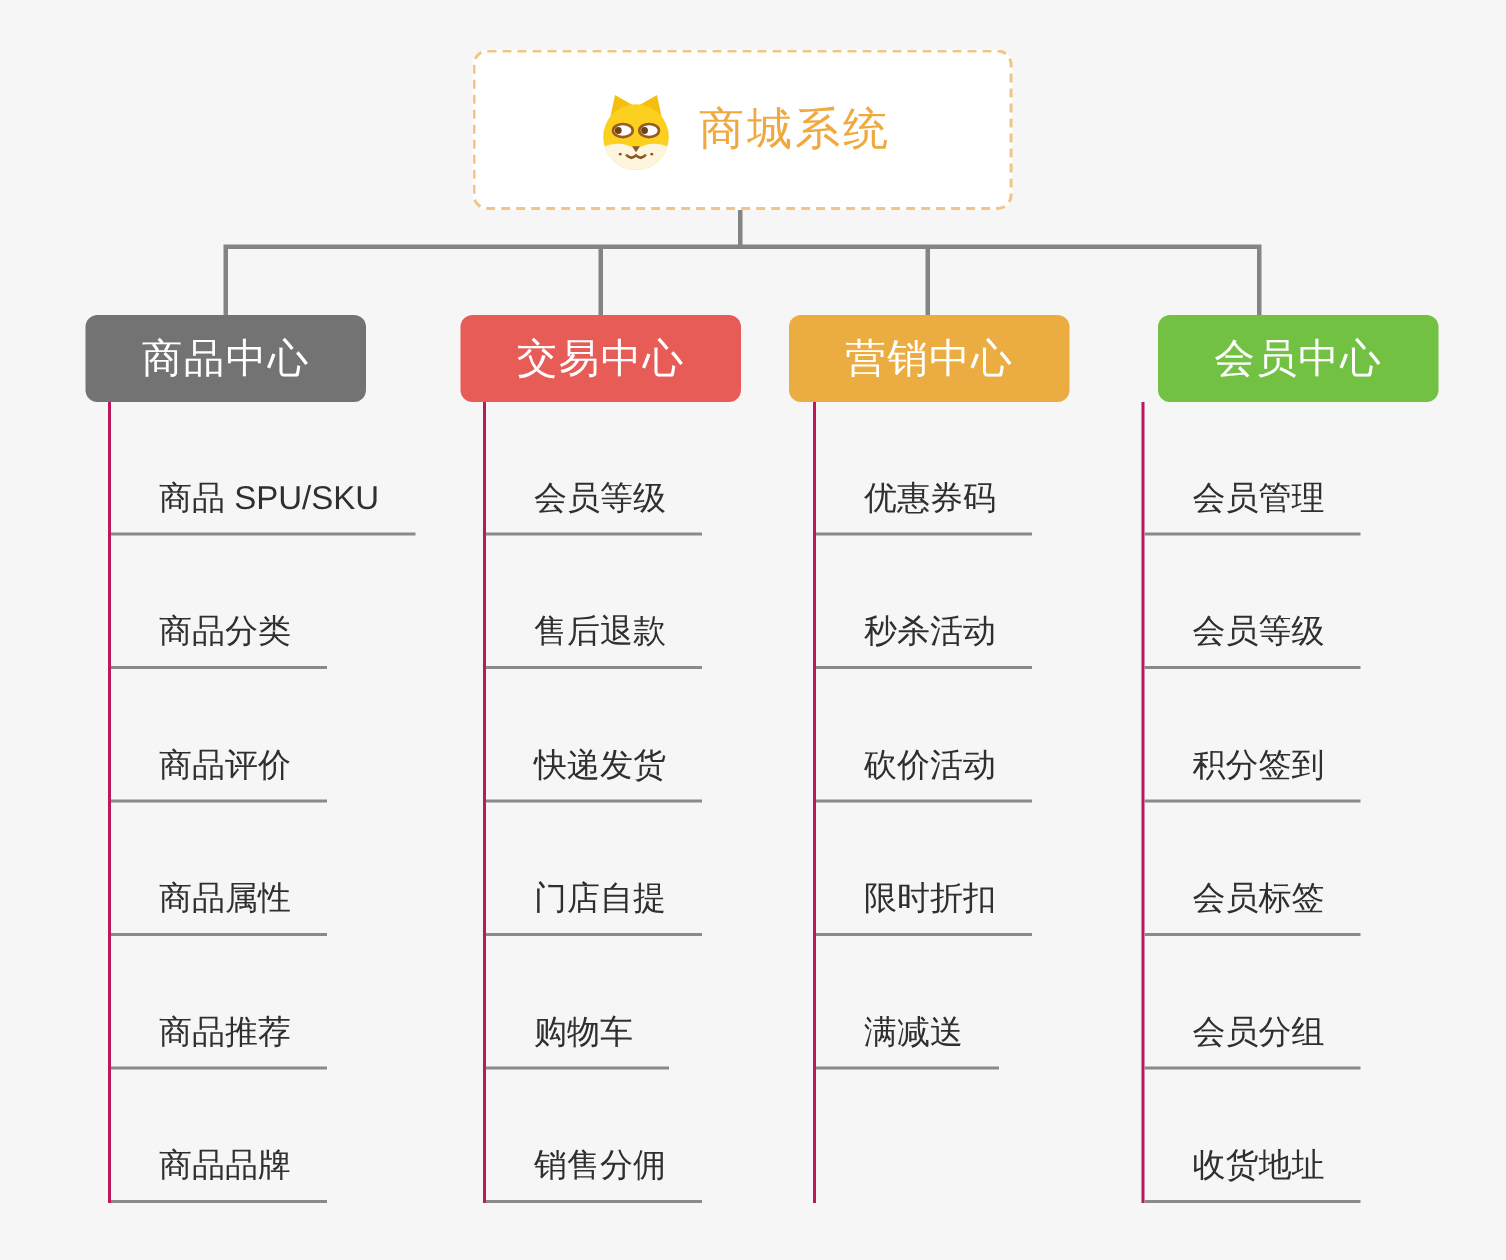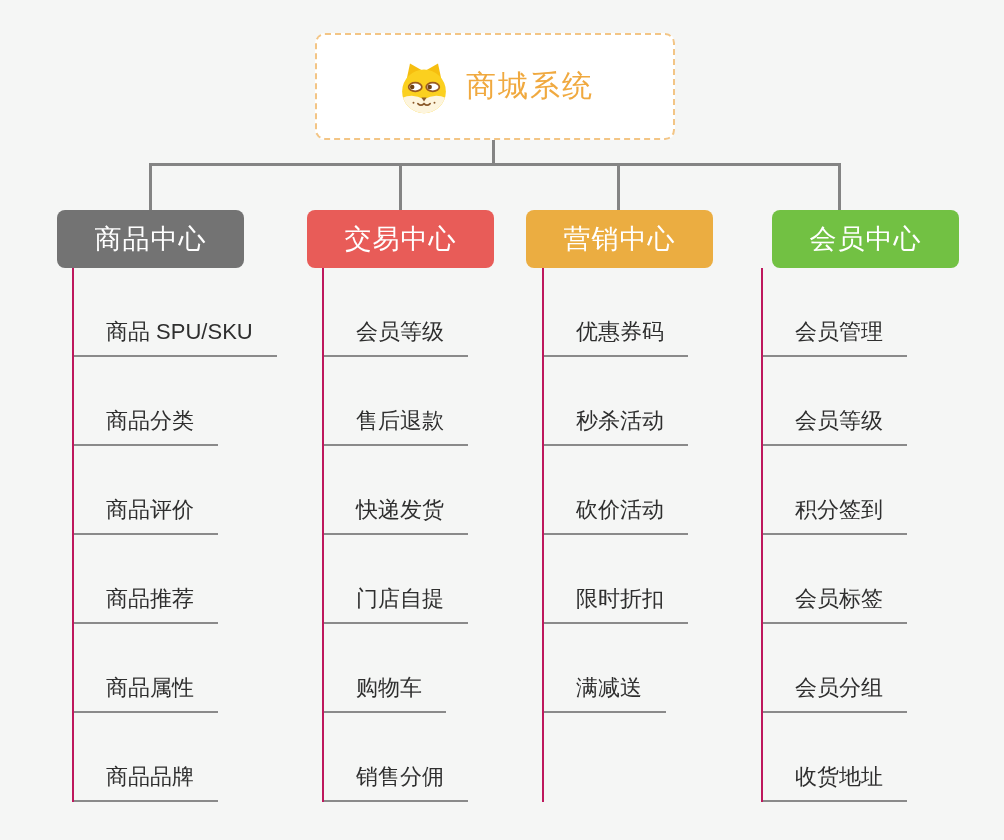--- a/index.html
+++ b/index.html
@@ -72,22 +72,22 @@
 
   <div class="branch-header" id="header-1" style="background-color: #737373;">商品中心</div>
   <div class="branch-header" id="header-2" style="background-color: rgb(232, 92, 88);">交易中心</div>
   <div class="branch-header" id="header-3" style="background-color: rgb(235, 173, 65);">营销中心</div>
   <div class="branch-header" id="header-4" style="background-color: rgb(114, 193, 67);">会员中心</div>
 
   <div class="branch-col" id="col-1">
     <div class="child-item">商品 SPU/SKU</div>
     <div class="child-item">商品分类</div>
     <div class="child-item">商品评价</div>
+    <div class="child-item">商品属性</div>
     <div class="child-item">商品推荐</div>
-    <div class="child-item">商品属性</div>
     <div class="child-item">商品品牌</div>
   </div>
 
   <div class="branch-col" id="col-2">
     <div class="child-item">会员等级</div>
     <div class="child-item">售后退款</div>
     <div class="child-item">快递发货</div>
     <div class="child-item">门店自提</div>
     <div class="child-item">购物车</div>
     <div class="child-item">销售分佣</div>

